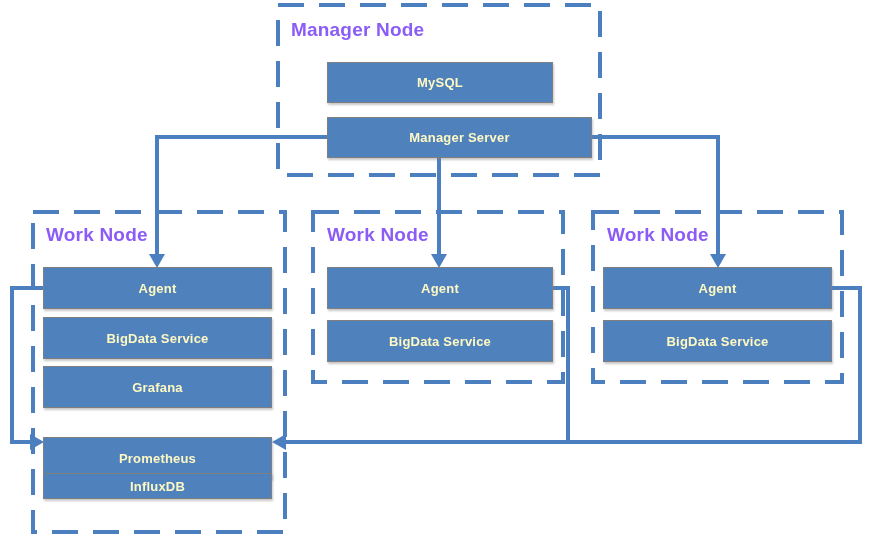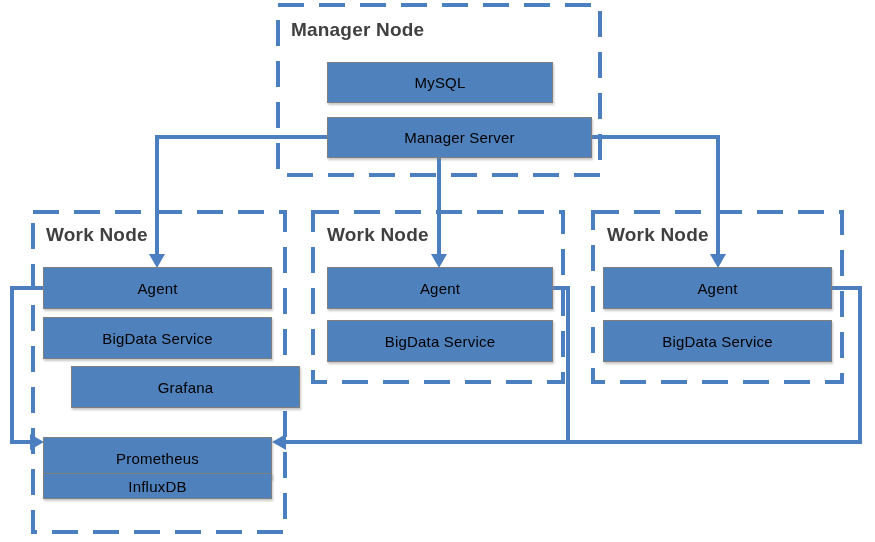--- a/index.html
+++ b/index.html
@@ -13,32 +13,32 @@
   }
   .layer {
     position: absolute;
     left: 0; top: 0;
   }
   .box {
     position: absolute;
     background: #4f81bd;
     border: 1.5px solid #7f7f7f;
     box-sizing: border-box;
-    color: #000000;
+    color: #fef9c3;
     display: flex;
     align-items: center;
     justify-content: center;
-    font-size: 15px;
-    font-weight: 400;
+    font-size: 13px;
+    font-weight: 700;
     letter-spacing: 0.2px;
     box-shadow: 1px 1.5px 2px rgba(130,130,130,0.45);
   }
   .node-label {
     position: absolute;
-    color: #404040;
+    color: #8b5cf6;
     font-size: 19px;
     font-weight: 600;
     letter-spacing: 0.2px;
     white-space: nowrap;
   }
   svg .dashed-rect {
     fill: none;
     stroke: #4c7fc0;
     stroke-width: 4;
     stroke-dasharray: 26 15;
@@ -86,21 +86,21 @@
   <div class="node-label" style="left:291px; top:19px;">Manager Node</div>
   <div class="node-label" style="left:46px; top:224px;">Work Node</div>
   <div class="node-label" style="left:327px; top:224px;">Work Node</div>
   <div class="node-label" style="left:607px; top:224px;">Work Node</div>
 
   <div class="box" style="left:327px; top:62px;  width:226px; height:41px;">MySQL</div>
   <div class="box" style="left:327px; top:117px; width:265px; height:41px;">Manager Server</div>
 
   <div class="box" style="left:43px; top:267px; width:229px; height:42px;">Agent</div>
   <div class="box" style="left:43px; top:317px; width:229px; height:42px;">BigData Service</div>
-  <div class="box" style="left:43px; top:366px; width:229px; height:42px;margin-left:28px;">Grafana</div>
+  <div class="box" style="left:43px; top:366px; width:229px; height:42px;">Grafana</div>
   <div class="box" style="left:43px; top:421px; width:229px; height:42px;margin-top:16px;">Prometheus</div>
   <div class="box" style="left:43px; top:473px; width:229px; height:26px;">InfluxDB</div>
 
   <div class="box" style="left:327px; top:267px; width:226px; height:42px;">Agent</div>
   <div class="box" style="left:327px; top:320px; width:226px; height:42px;">BigData Service</div>
 
   <div class="box" style="left:603px; top:267px; width:229px; height:42px;">Agent</div>
   <div class="box" style="left:603px; top:320px; width:229px; height:42px;">BigData Service</div>
 
 </div>

